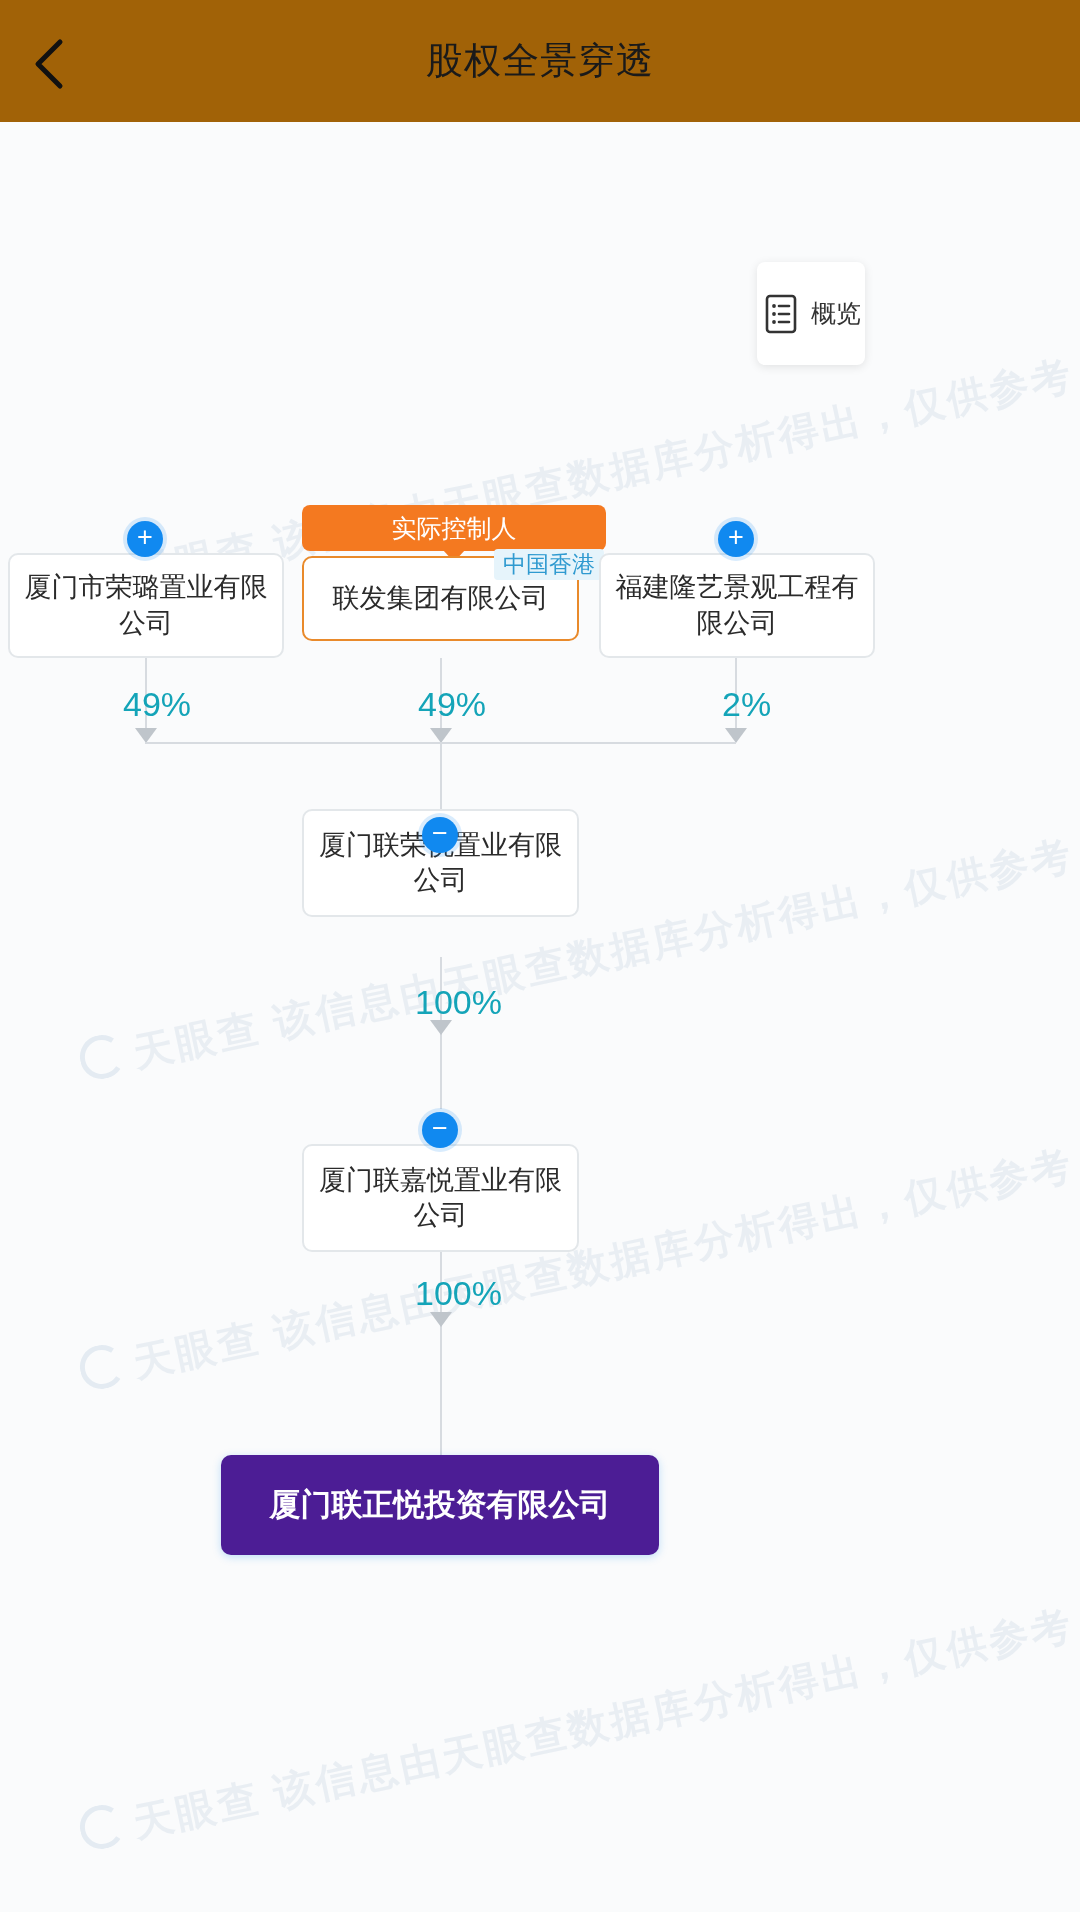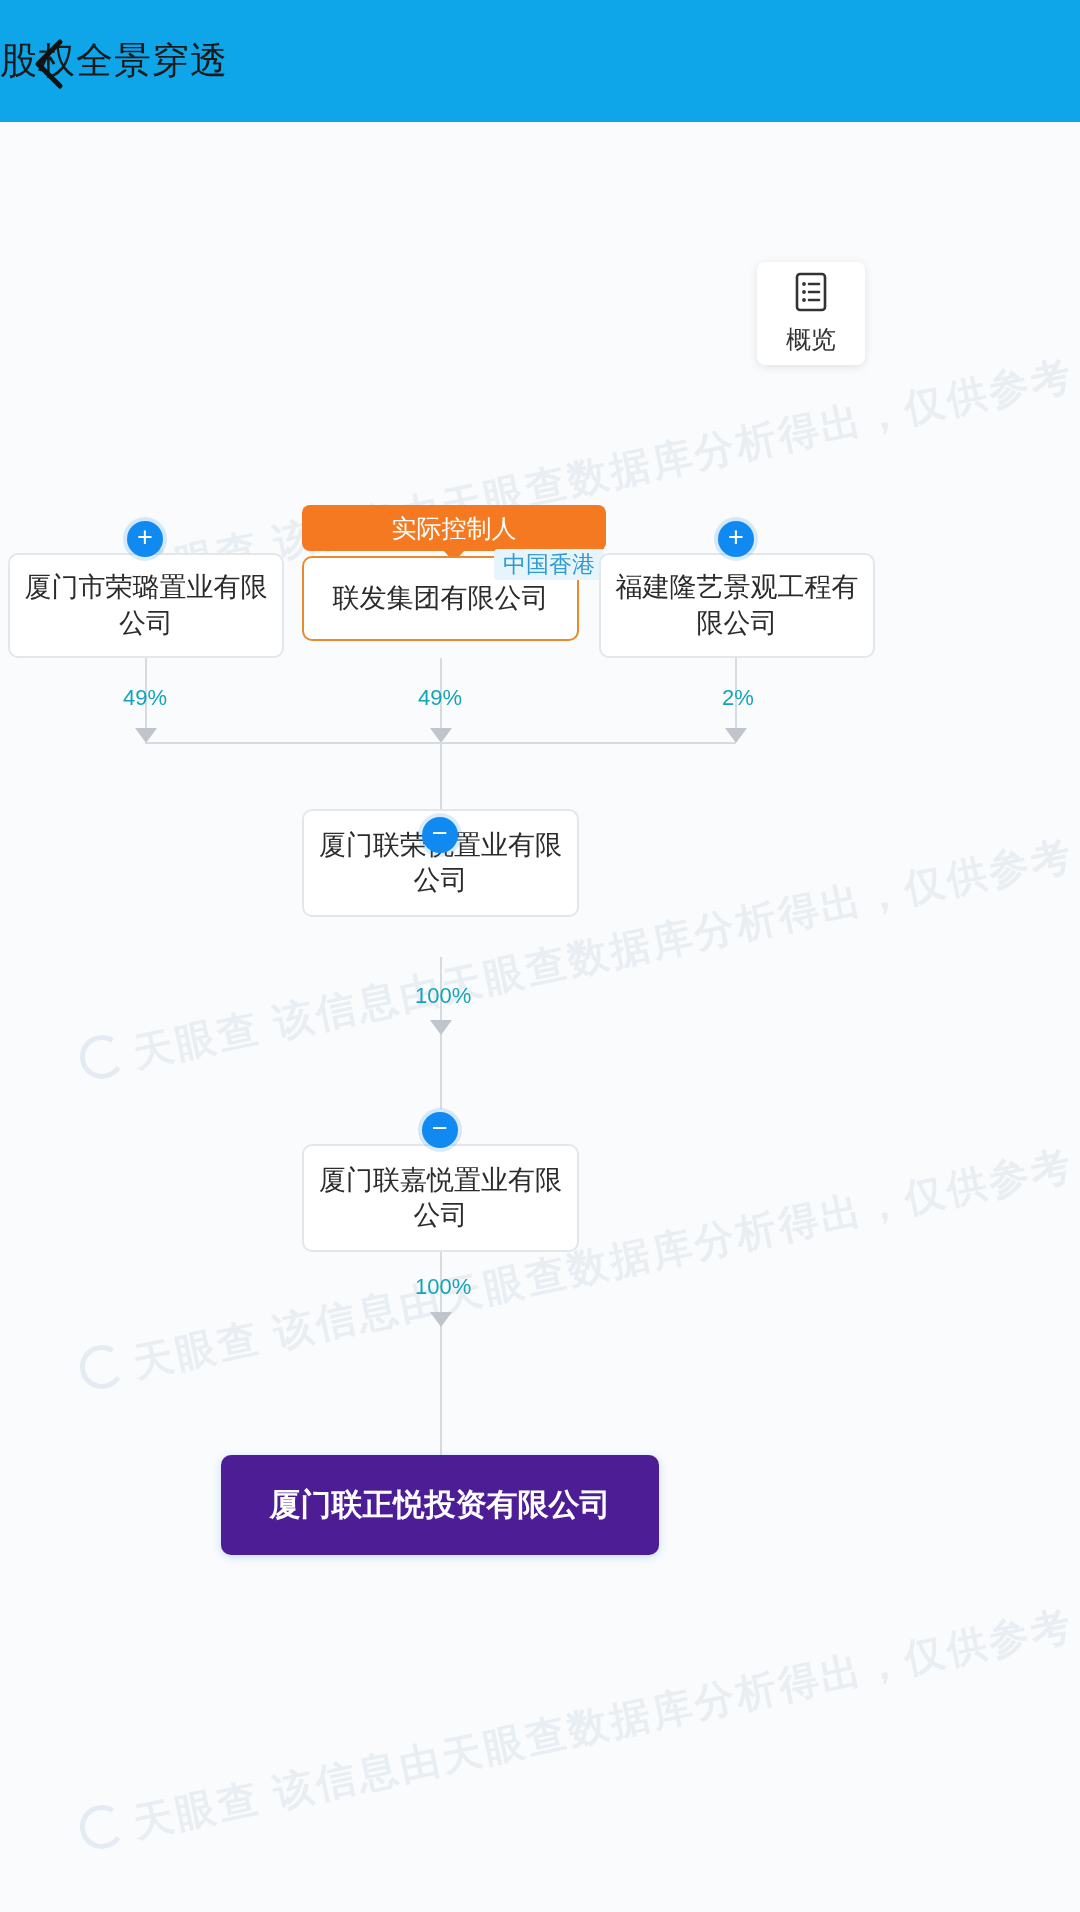--- a/index.html
+++ b/index.html
@@ -11,23 +11,24 @@
     height: 1912px;
     font-family: "Liberation Sans", "DejaVu Sans", sans-serif;
     background: #ffffff;
     overflow: hidden;
   }
 
   
   .header {
     position: relative;
     height: 122px;
-    background: #0ea5e9;
-    display: flex;
-    align-items: center;
+    background: #a16207;
+    display: flex;
+    align-items: center;
+    justify-content: center;
   }
   .back-btn {
     position: absolute;
     left: 14px;
     top: 28px;
     width: 72px;
     height: 72px;
     display: flex;
     align-items: center;
     justify-content: center;
@@ -76,21 +77,21 @@
   .overview-card {
     position: absolute;
     left: 757px;
     top: 140px;
     width: 108px;
     height: 103px;
     background: #ffffff;
     border-radius: 8px;
     box-shadow: 0 2px 10px rgba(0,0,0,0.10);
     display: flex;
-    flex-direction: column;
+    flex-direction: row;
     align-items: center;
     justify-content: center;
     gap: 10px;
   }
   .overview-card .ov-icon svg { display: block; }
   .overview-card .ov-label {
     font-size: 25px;
     color: #333;
   }
 
@@ -187,21 +188,21 @@
     position: absolute;
     width: 0;
     height: 0;
     border-left: 11px solid transparent;
     border-right: 11px solid transparent;
     border-top: 15px solid #bfc5cb;
   }
 
   .pct {
     position: absolute;
-    font-size: 22px;
+    font-size: 34px;
     color: #14a4b8;
     white-space: nowrap;
   }
 </style>
 </head>
 <body>
 
 <div class="header">
   <div class="back-btn">
     <span>

